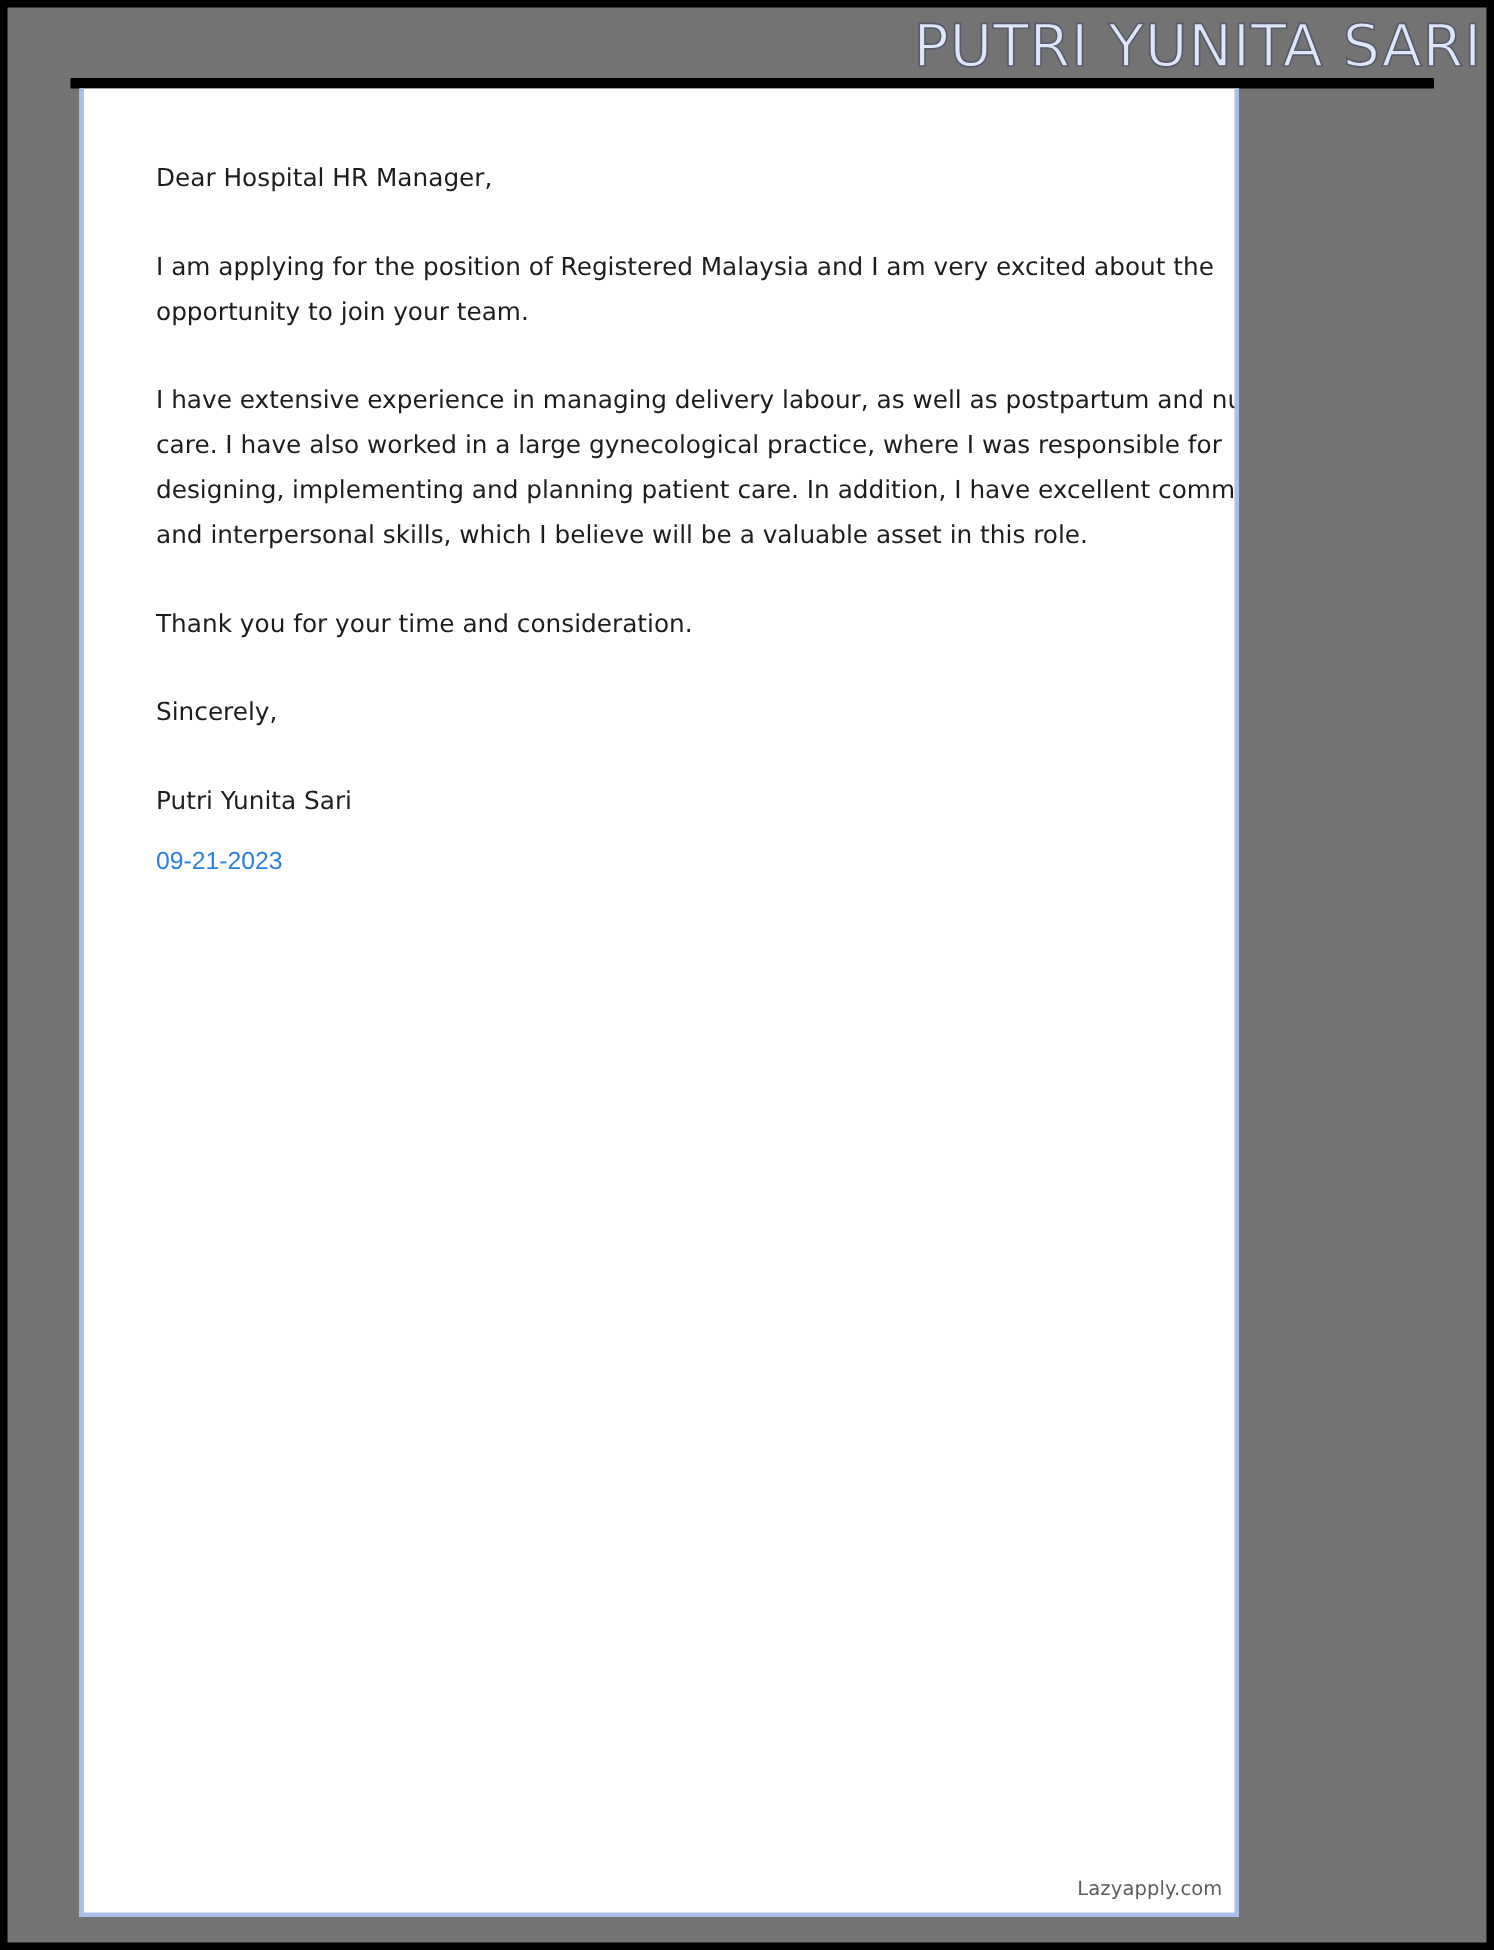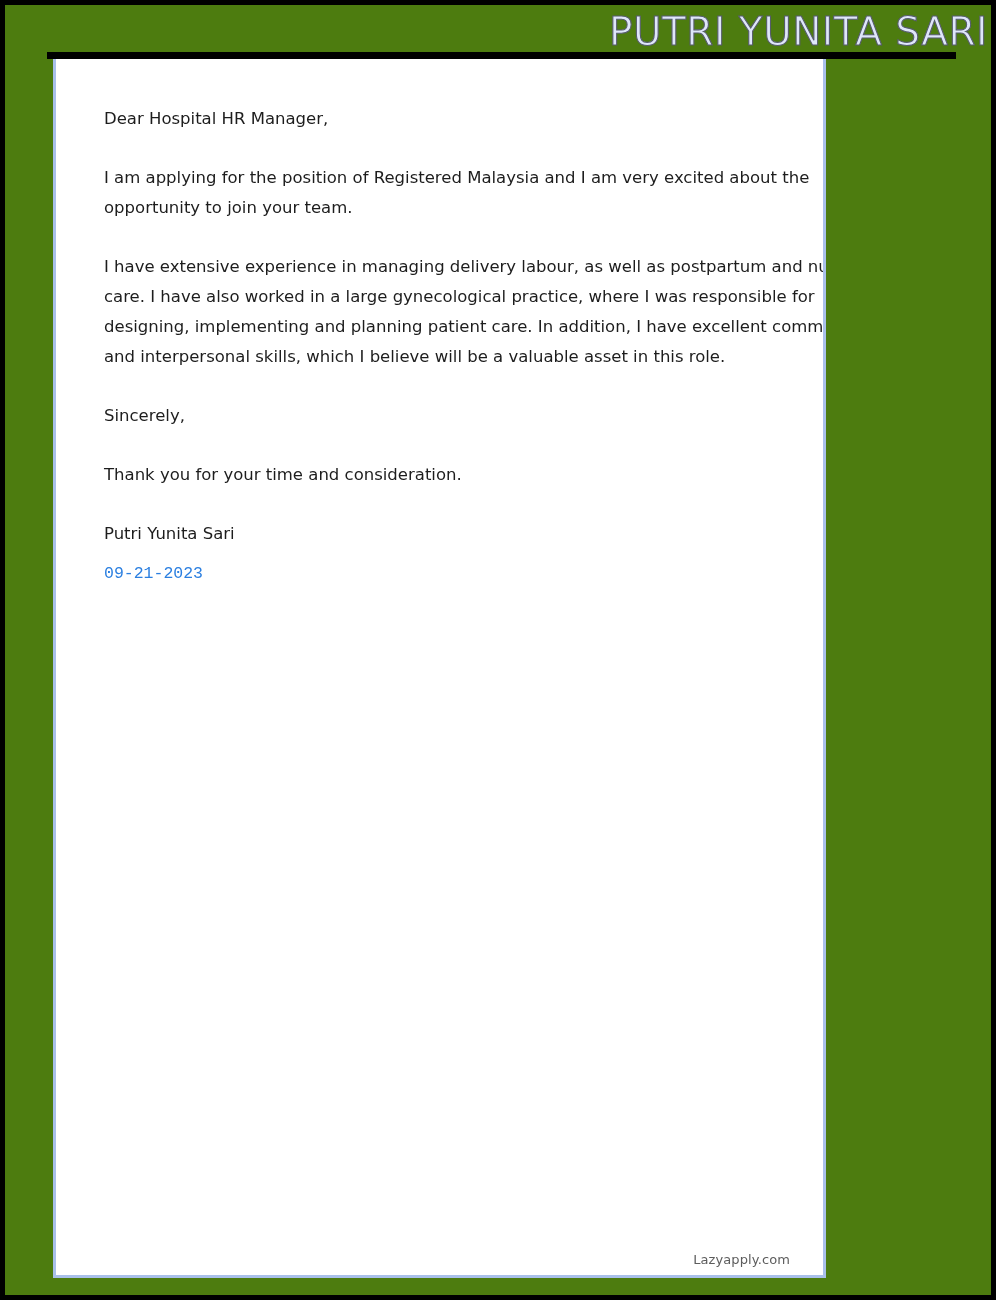--- a/index.html
+++ b/index.html
@@ -14,21 +14,21 @@
     font-family: "DejaVu Sans", sans-serif;
     overflow: hidden;
   }
 
   
   .page-frame {
     position: relative;
     box-sizing: border-box;
     width: 996px;
     height: 1300px;
-    background: #4d7c0f;
+    background: #737373;
     border: 5px solid #000000;
   }
 
   
   .header-band {
     position: absolute;
     left: 5px;
     top: 0px;
     width: 986px;
     height: 48px;
@@ -92,31 +92,31 @@
     text-align: left;
   }
   .signature-name {
     font-family: "DejaVu Sans", sans-serif;
     font-size: 16.5px;
     line-height: 30px;
     color: #1d1d1d;
     margin: 0 0 10px 0;
   }
   .signature-date {
-    font-family: Liberation Mono, monospace;
+    font-family: Liberation Sans, sans-serif;
     font-size: 16.5px;
     line-height: 30px;
     color: #2b7fe0;
     margin: 0;
   }
 
   
   .footer-watermark {
     position: absolute;
-    right: 33px;
+    right: 8px;
     bottom: 8px;
     font-family: "DejaVu Sans", sans-serif;
     font-size: 13px;
     color: #5d5d5d;
     letter-spacing: 0.1px;
     text-align: right;
   }
 </style>
 </head>
 <body>
@@ -133,23 +133,23 @@
 
     <div class="letter-body">
 
       <p class="letter-paragraph">Dear Hospital HR Manager,</p>
 
       <p class="letter-paragraph">I am applying for the position of Registered Malaysia and I am very excited about the opportunity to join your team.</p>
 
       <p class="letter-paragraph">I have extensive experience in managing delivery labour, as well as postpartum and nursery care. I have also worked in a large gynecological practice, where I was responsible for designing, implementing and planning patient care. In addition, I have excellent communication and interpersonal skills, which I believe will be a valuable asset in this role.</p>
 
 
+      <p class="letter-paragraph">Thank you for your time and consideration.</p>
+
       <p class="letter-paragraph">Sincerely,</p>
-
-      <p class="letter-paragraph">Thank you for your time and consideration.</p>
 
       <p class="signature-name">Putri Yunita Sari</p>
 
       <p class="signature-date">09-21-2023</p>
 
     </div>
 
     <div class="footer-watermark">Lazyapply.com</div>
 
   </div>

